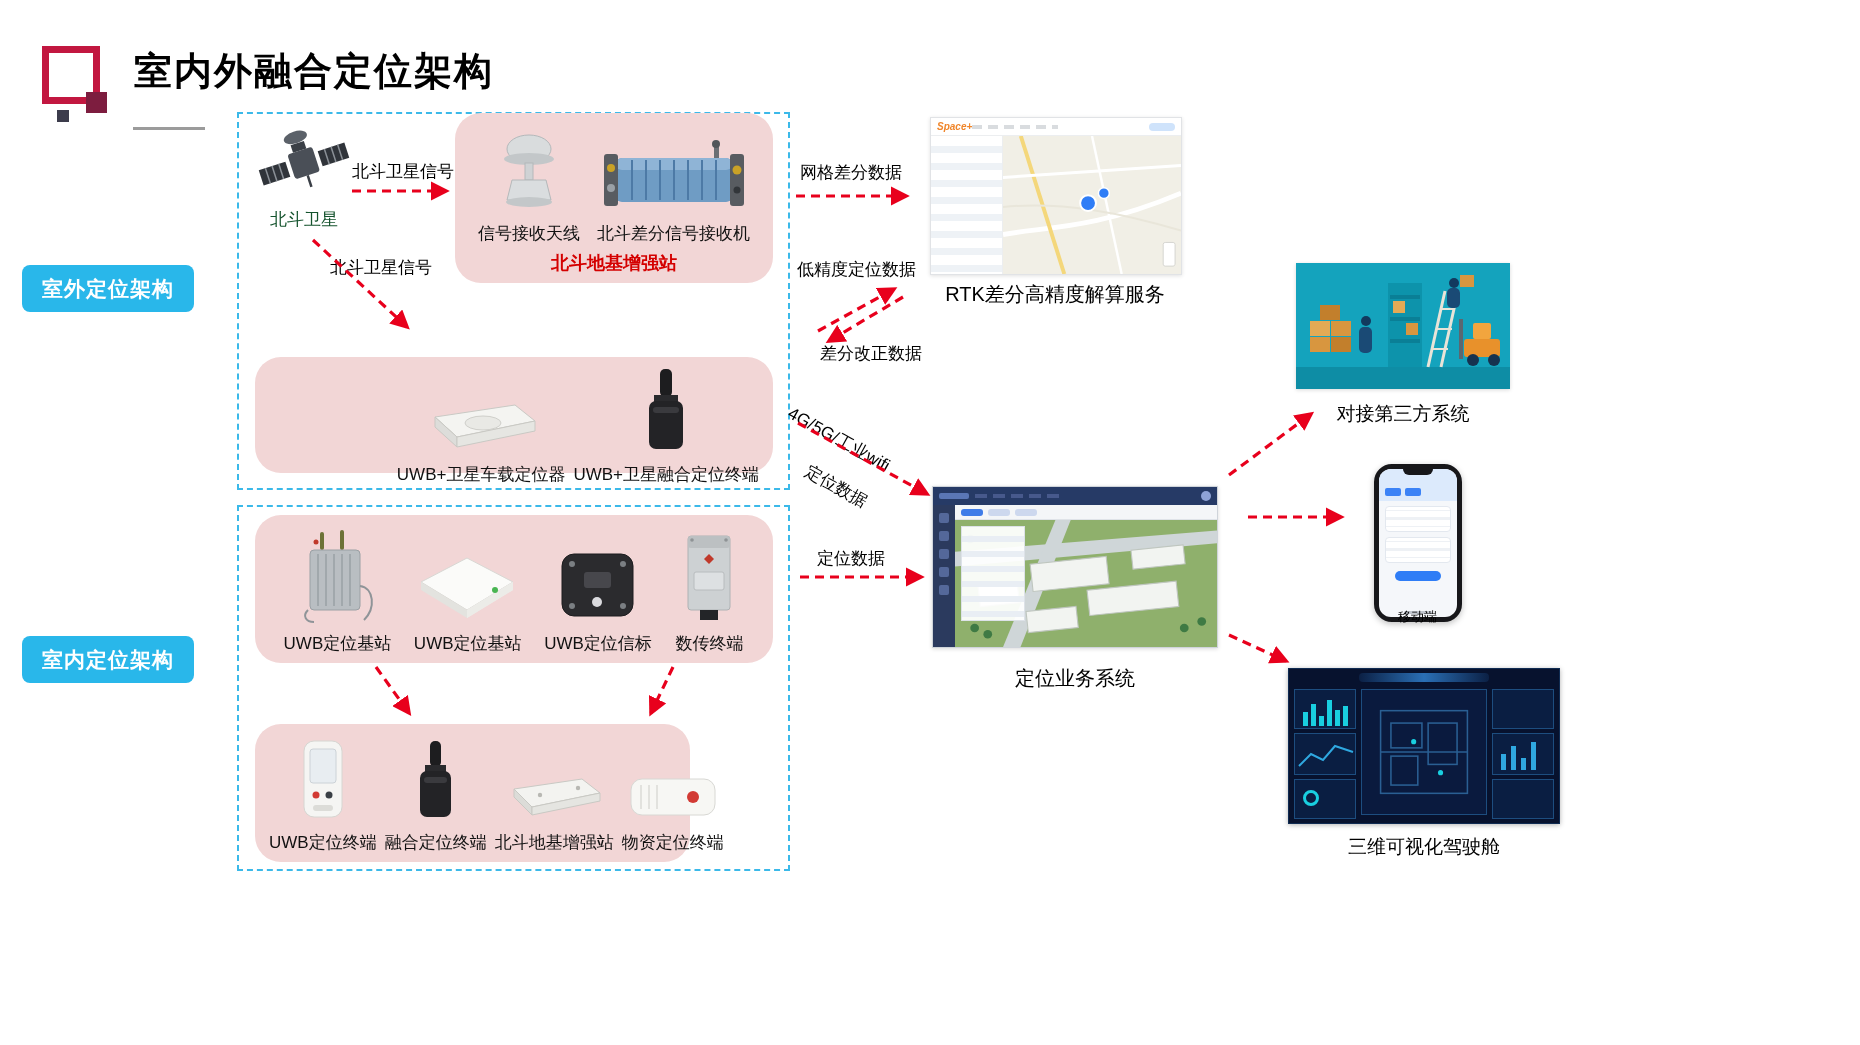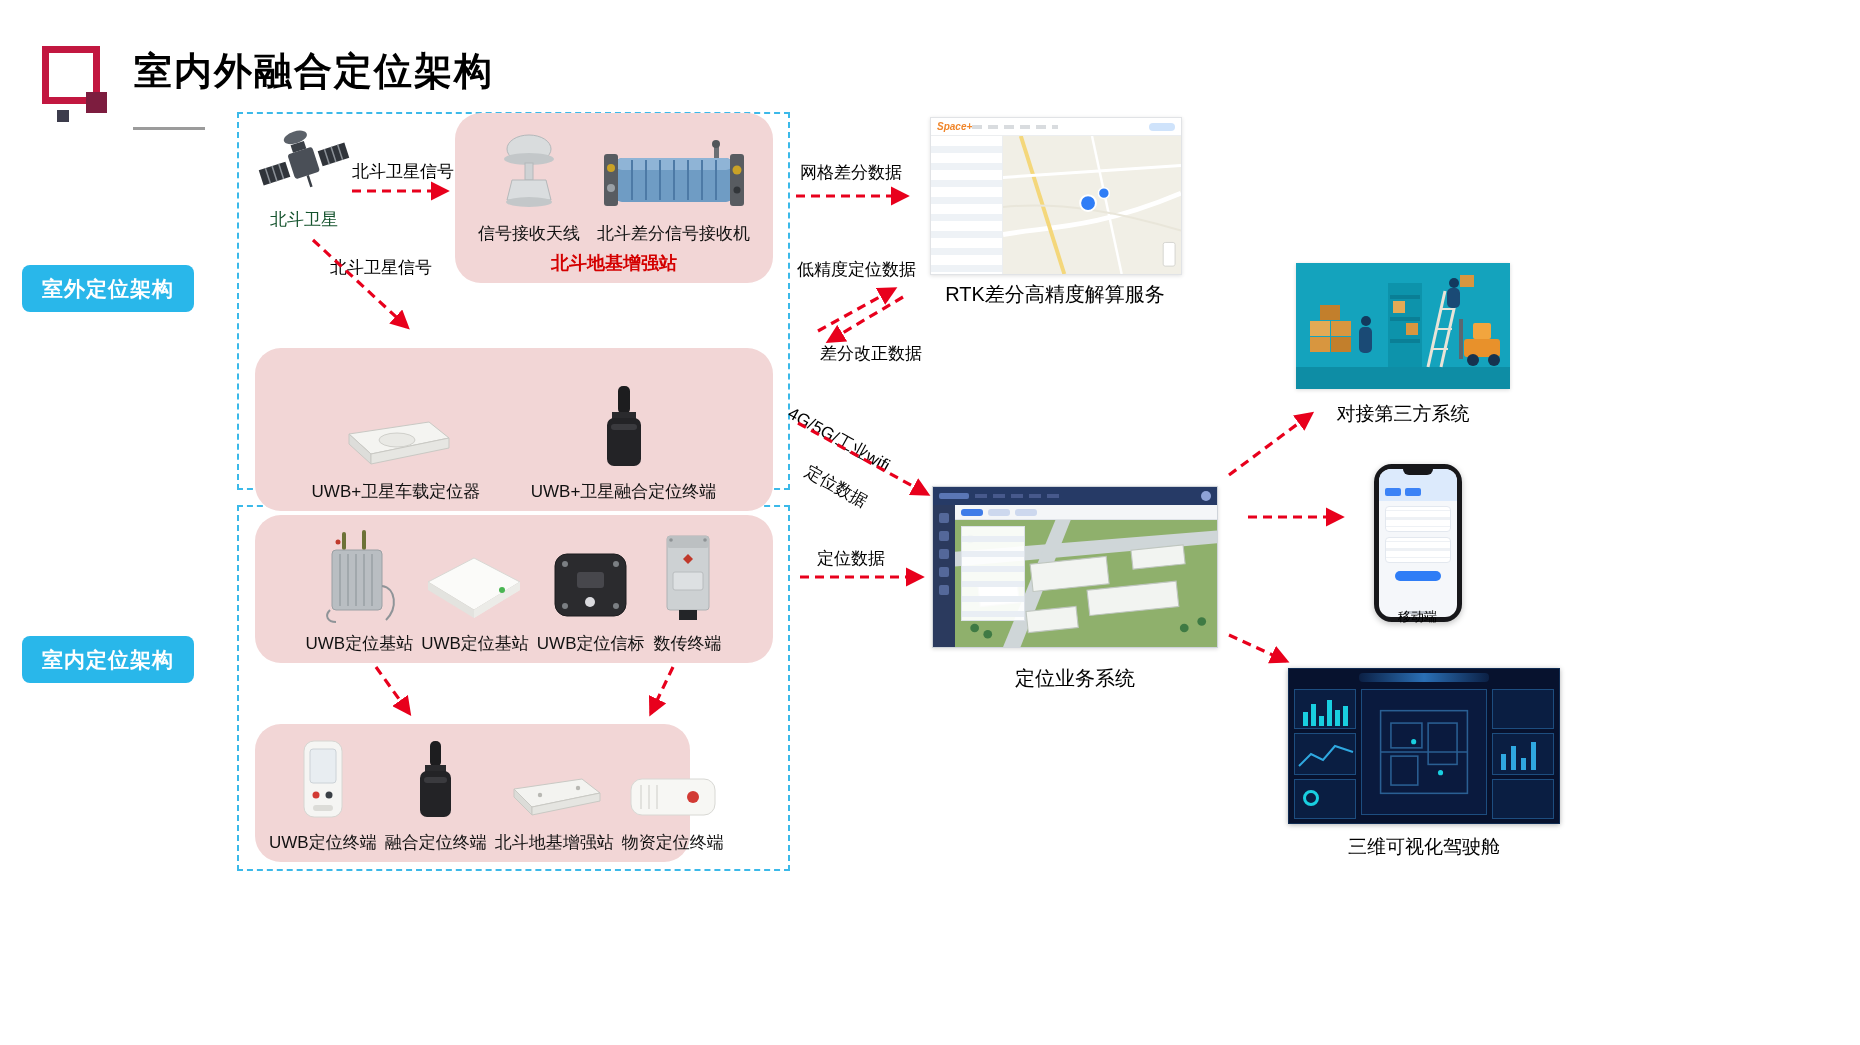--- a/index.html
+++ b/index.html
@@ -160,21 +160,21 @@
           <rect x="132" y="16" width="14" height="52" rx="3" fill="#585c61"></rect>
           <circle cx="139" cy="32" r="4.5" fill="#c9a227"></circle>
           <circle cx="139" cy="52" r="3.5" fill="#32363a"></circle>
         </svg>
         <div class="device-label">北斗差分信号接收机</div>
       </div>
     </div>
     <div class="pink-caption">北斗地基增强站</div>
   </div>
 
-  <div class="pink" style="left:255px; top:348px; width:518px; height:163px;">
+  <div class="pink" style="left:255px; top:357px; width:518px; height:116px;align-items:flex-end;">
     <div class="device-row">
       <div class="device">
         <svg width="125" height="80" viewBox="0 0 125 80">
           <path d="M16,40 L96,28 L116,44 L38,60 Z" fill="#f4f4f1" stroke="#c9c9c4"></path>
           <path d="M16,40 L38,60 L38,70 L16,50 Z" fill="#dddddA" stroke="#c9c9c4"></path>
           <path d="M38,60 L116,44 L116,54 L38,70 Z" fill="#e6e6e2" stroke="#c9c9c4"></path>
           <ellipse cx="64" cy="46" rx="18" ry="7" fill="#e9e9e5" stroke="#cfcfca"></ellipse>
         </svg>
         <div class="device-label">UWB+卫星车载定位器</div>
       </div>
@@ -183,21 +183,21 @@
           <rect x="20" y="2" width="12" height="28" rx="5" fill="#1d1d1f"></rect>
           <rect x="14" y="28" width="24" height="8" fill="#2a2a2d"></rect>
           <rect x="9" y="34" width="34" height="48" rx="7" fill="#232326"></rect>
           <rect x="13" y="40" width="26" height="6" rx="3" fill="#3a3a3e"></rect>
         </svg>
         <div class="device-label">UWB+卫星融合定位终端</div>
       </div>
     </div>
   </div>
 
-  <div class="pink" style="left:255px; top:515px; width:518px; height:148px;align-items:center;">
+  <div class="pink" style="left:255px; top:515px; width:518px; height:148px;">
     <div class="device-row">
       <div class="device">
         <svg width="82" height="98" viewBox="0 0 82 98">
           <rect x="24" y="4" width="4" height="18" rx="2" fill="#6d7237"></rect>
           <rect x="44" y="2" width="4" height="20" rx="2" fill="#6d7237"></rect>
           <rect x="14" y="22" width="50" height="60" rx="4" fill="#b9bec2" stroke="#9aa0a4"></rect>
           <g stroke="#9aa0a4" stroke-width="1.5">
             <line x1="22" y1="26" x2="22" y2="78"></line>
               <line x1="30" y1="26" x2="30" y2="78"></line>
             <line x1="38" y1="26" x2="38" y2="78"></line>

